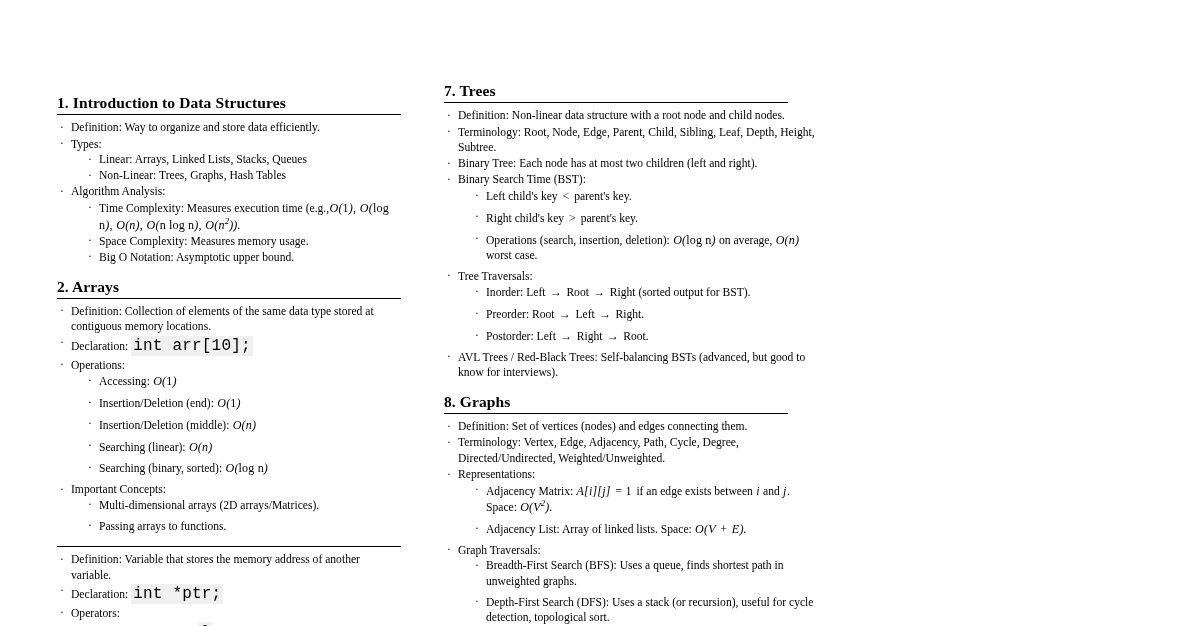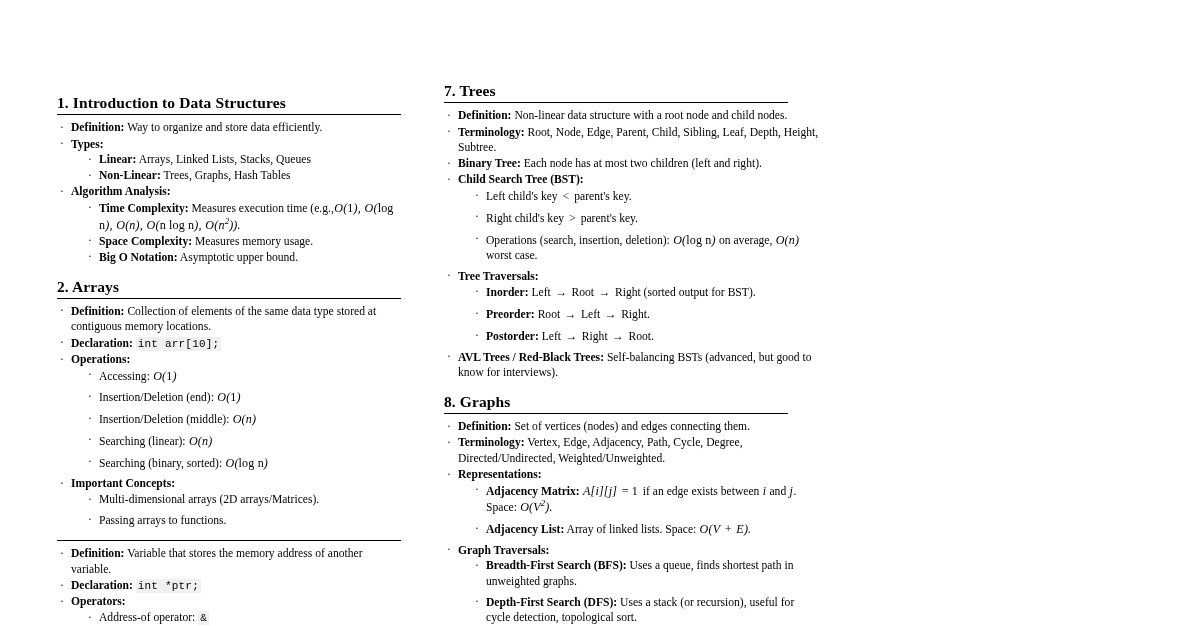--- a/index.html
+++ b/index.html
@@ -83,21 +83,21 @@
     position: absolute;
     left: 0;
     top: -0.5px;
     font-size: 11.6px;
     line-height: 1.345;
     color: #000;
   }
   li.item.spaced { margin-bottom: 5.2px; }
 
   .term {
-    font-weight: bold;
+    font-weight: normal;
   }
 
   
   .m {
     font-family: "Liberation Serif", "DejaVu Serif", serif;
     font-style: italic;
     font-size: 12.1px;
     letter-spacing: 0.15px;
     padding: 0 0.4px;
   }
@@ -116,21 +116,21 @@
   .arr {
     font-family: "Liberation Serif", "DejaVu Serif", serif;
     font-style: normal;
     font-size: 12px;
     padding: 0 1.5px;
   }
 
   
   code.tt {
     font-family: "Liberation Mono", "DejaVu Sans Mono", monospace;
-    font-size: 11px;
+    font-size: 16px;
     background: #f0f0f0;
     padding: 1px 2px;
     letter-spacing: 0.2px;
     color: #000;
   }
 </style>
 </head>
 <body>
 
 <div id="page">
@@ -311,21 +311,21 @@
           </li>
 
           <li class="item">
             <span class="bul">·</span>
             <span class="term">Binary Tree:</span>
             <span>Each node has at most two children (left and right).</span>
           </li>
 
           <li class="item">
             <span class="bul">·</span>
-            <span class="term">Child Search Tree (BST):</span>
+            <span class="term">Binary Search Time (BST):</span>
             <ul class="lvl2">
               <li class="item spaced">
                 <span class="bul">·</span>
                 <span>Left child's key</span>
                 <span class="m"><span class="op">&lt;</span></span>
                 <span>parent's key.</span>
               </li>
               <li class="item spaced">
                 <span class="bul">·</span>
                 <span>Right child's key</span>

